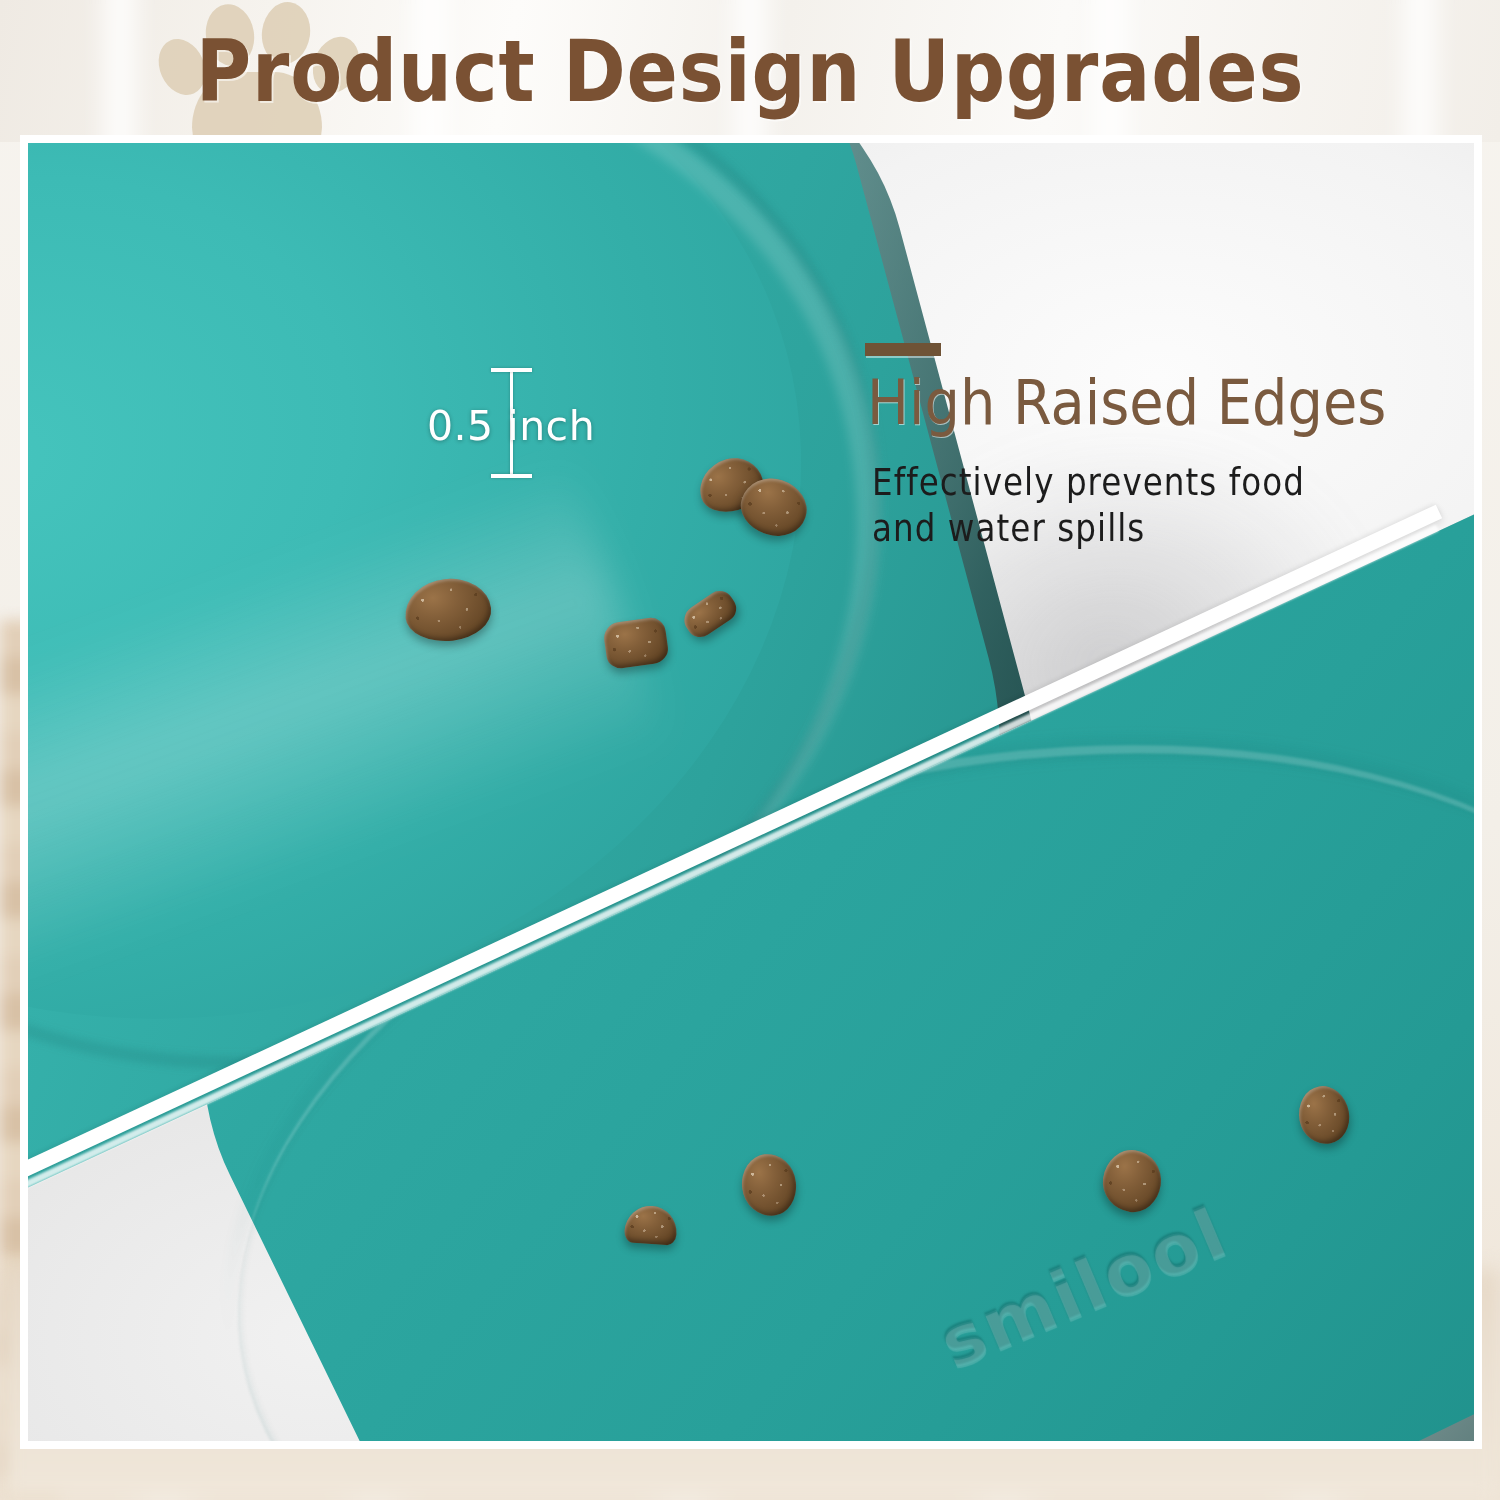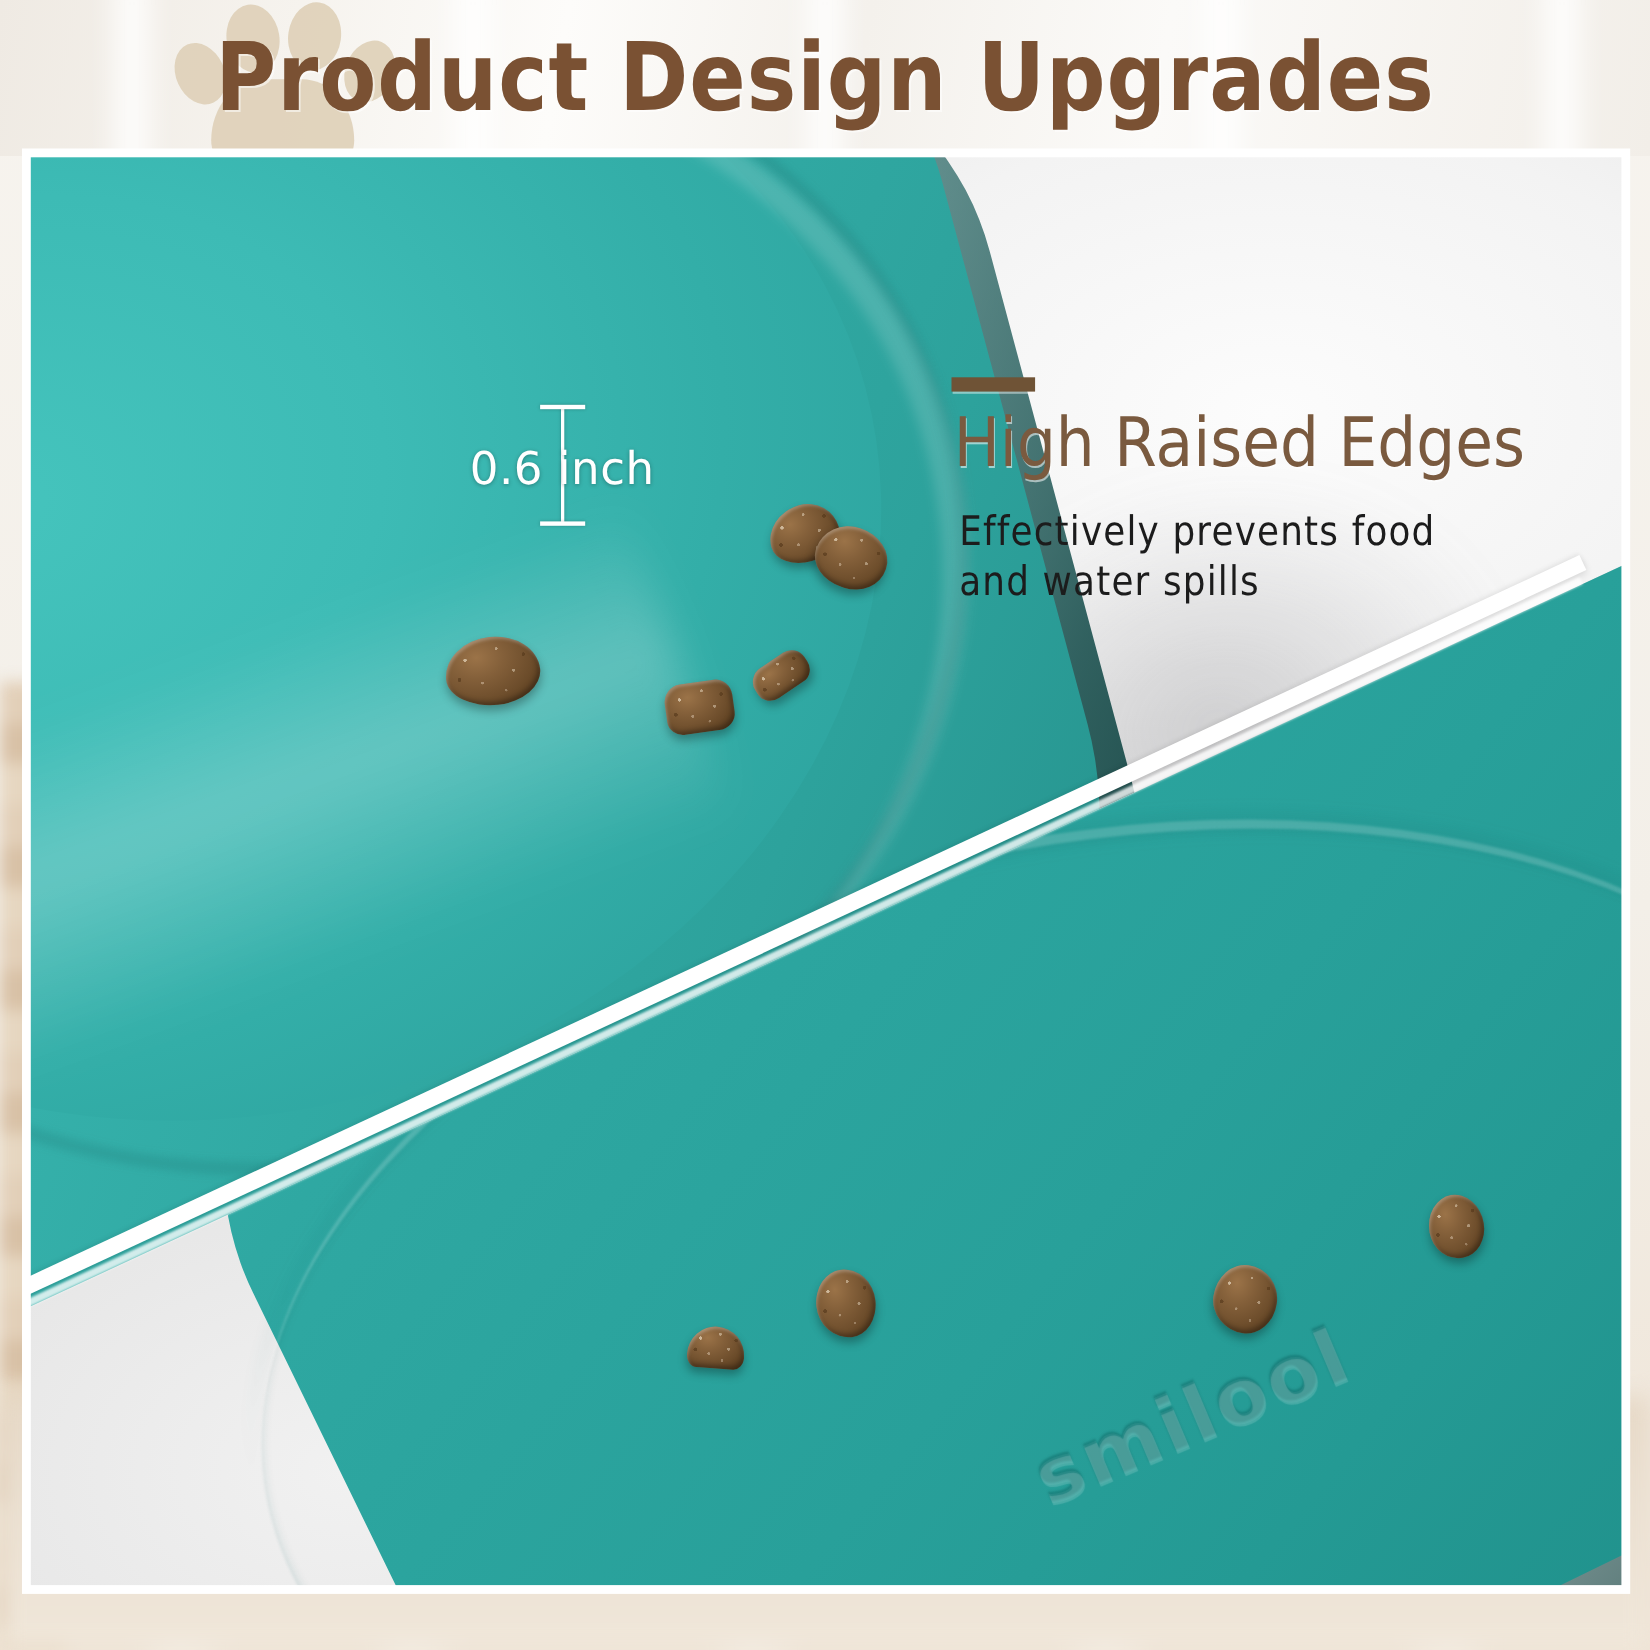--- a/index.html
+++ b/index.html
@@ -395,21 +395,21 @@
     <div class="kibble" style="left:1272px; top:944px; width:50px; height:58px; border-radius:50% 50% 48% 52%/52% 52% 48% 48%; transform:rotate(-10deg);"></div>
   </div>
 
   <div id="divider"></div>
   <div id="divider2"></div>
 
   <div id="dim-callout">
     <div id="dim-line"></div>
     <div class="dim-cap" id="dim-cap-top"></div>
     <div class="dim-cap" id="dim-cap-bot"></div>
-    <div id="dim-label">0.6 inch</div>
+    <div id="dim-label">0.5 inch</div>
   </div>
 
   <div id="cb-top">
     <div class="accent-bar"></div>
     <div class="callout-head">High Raised Edges</div>
     <div class="callout-sub">Effectively prevents food
 and water spills</div>
   </div>
 
   <div id="cb-bottom">

